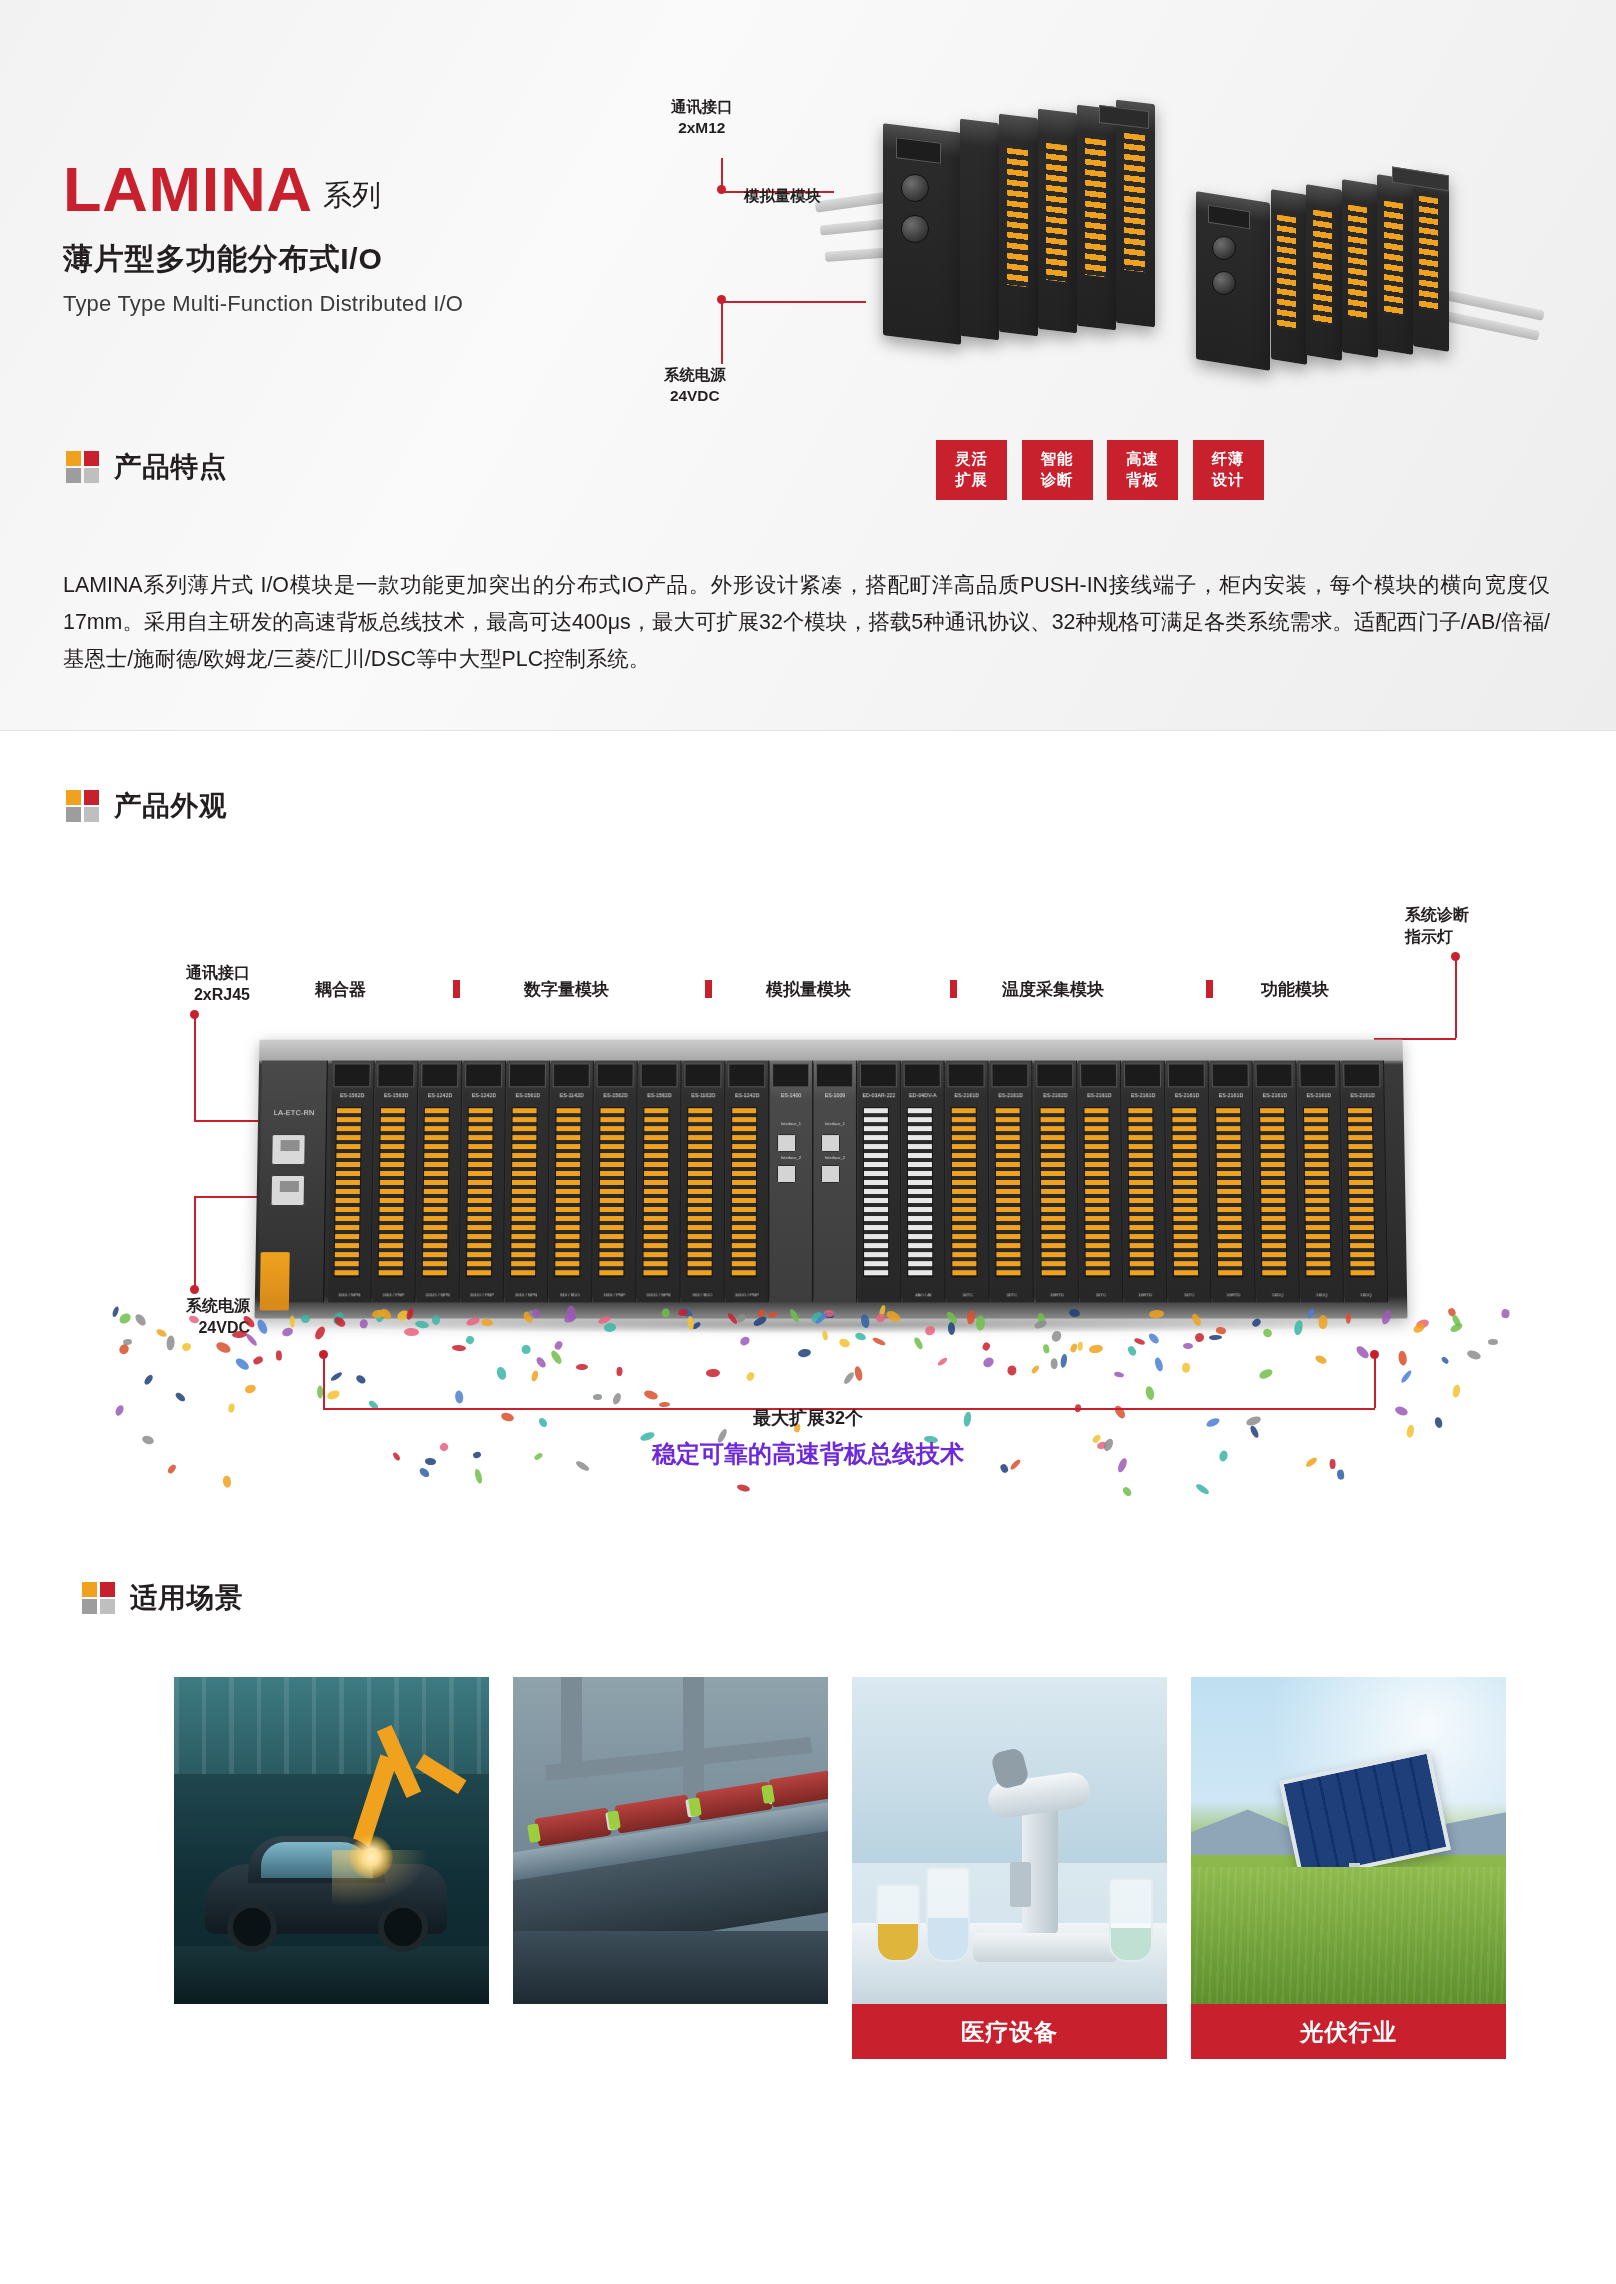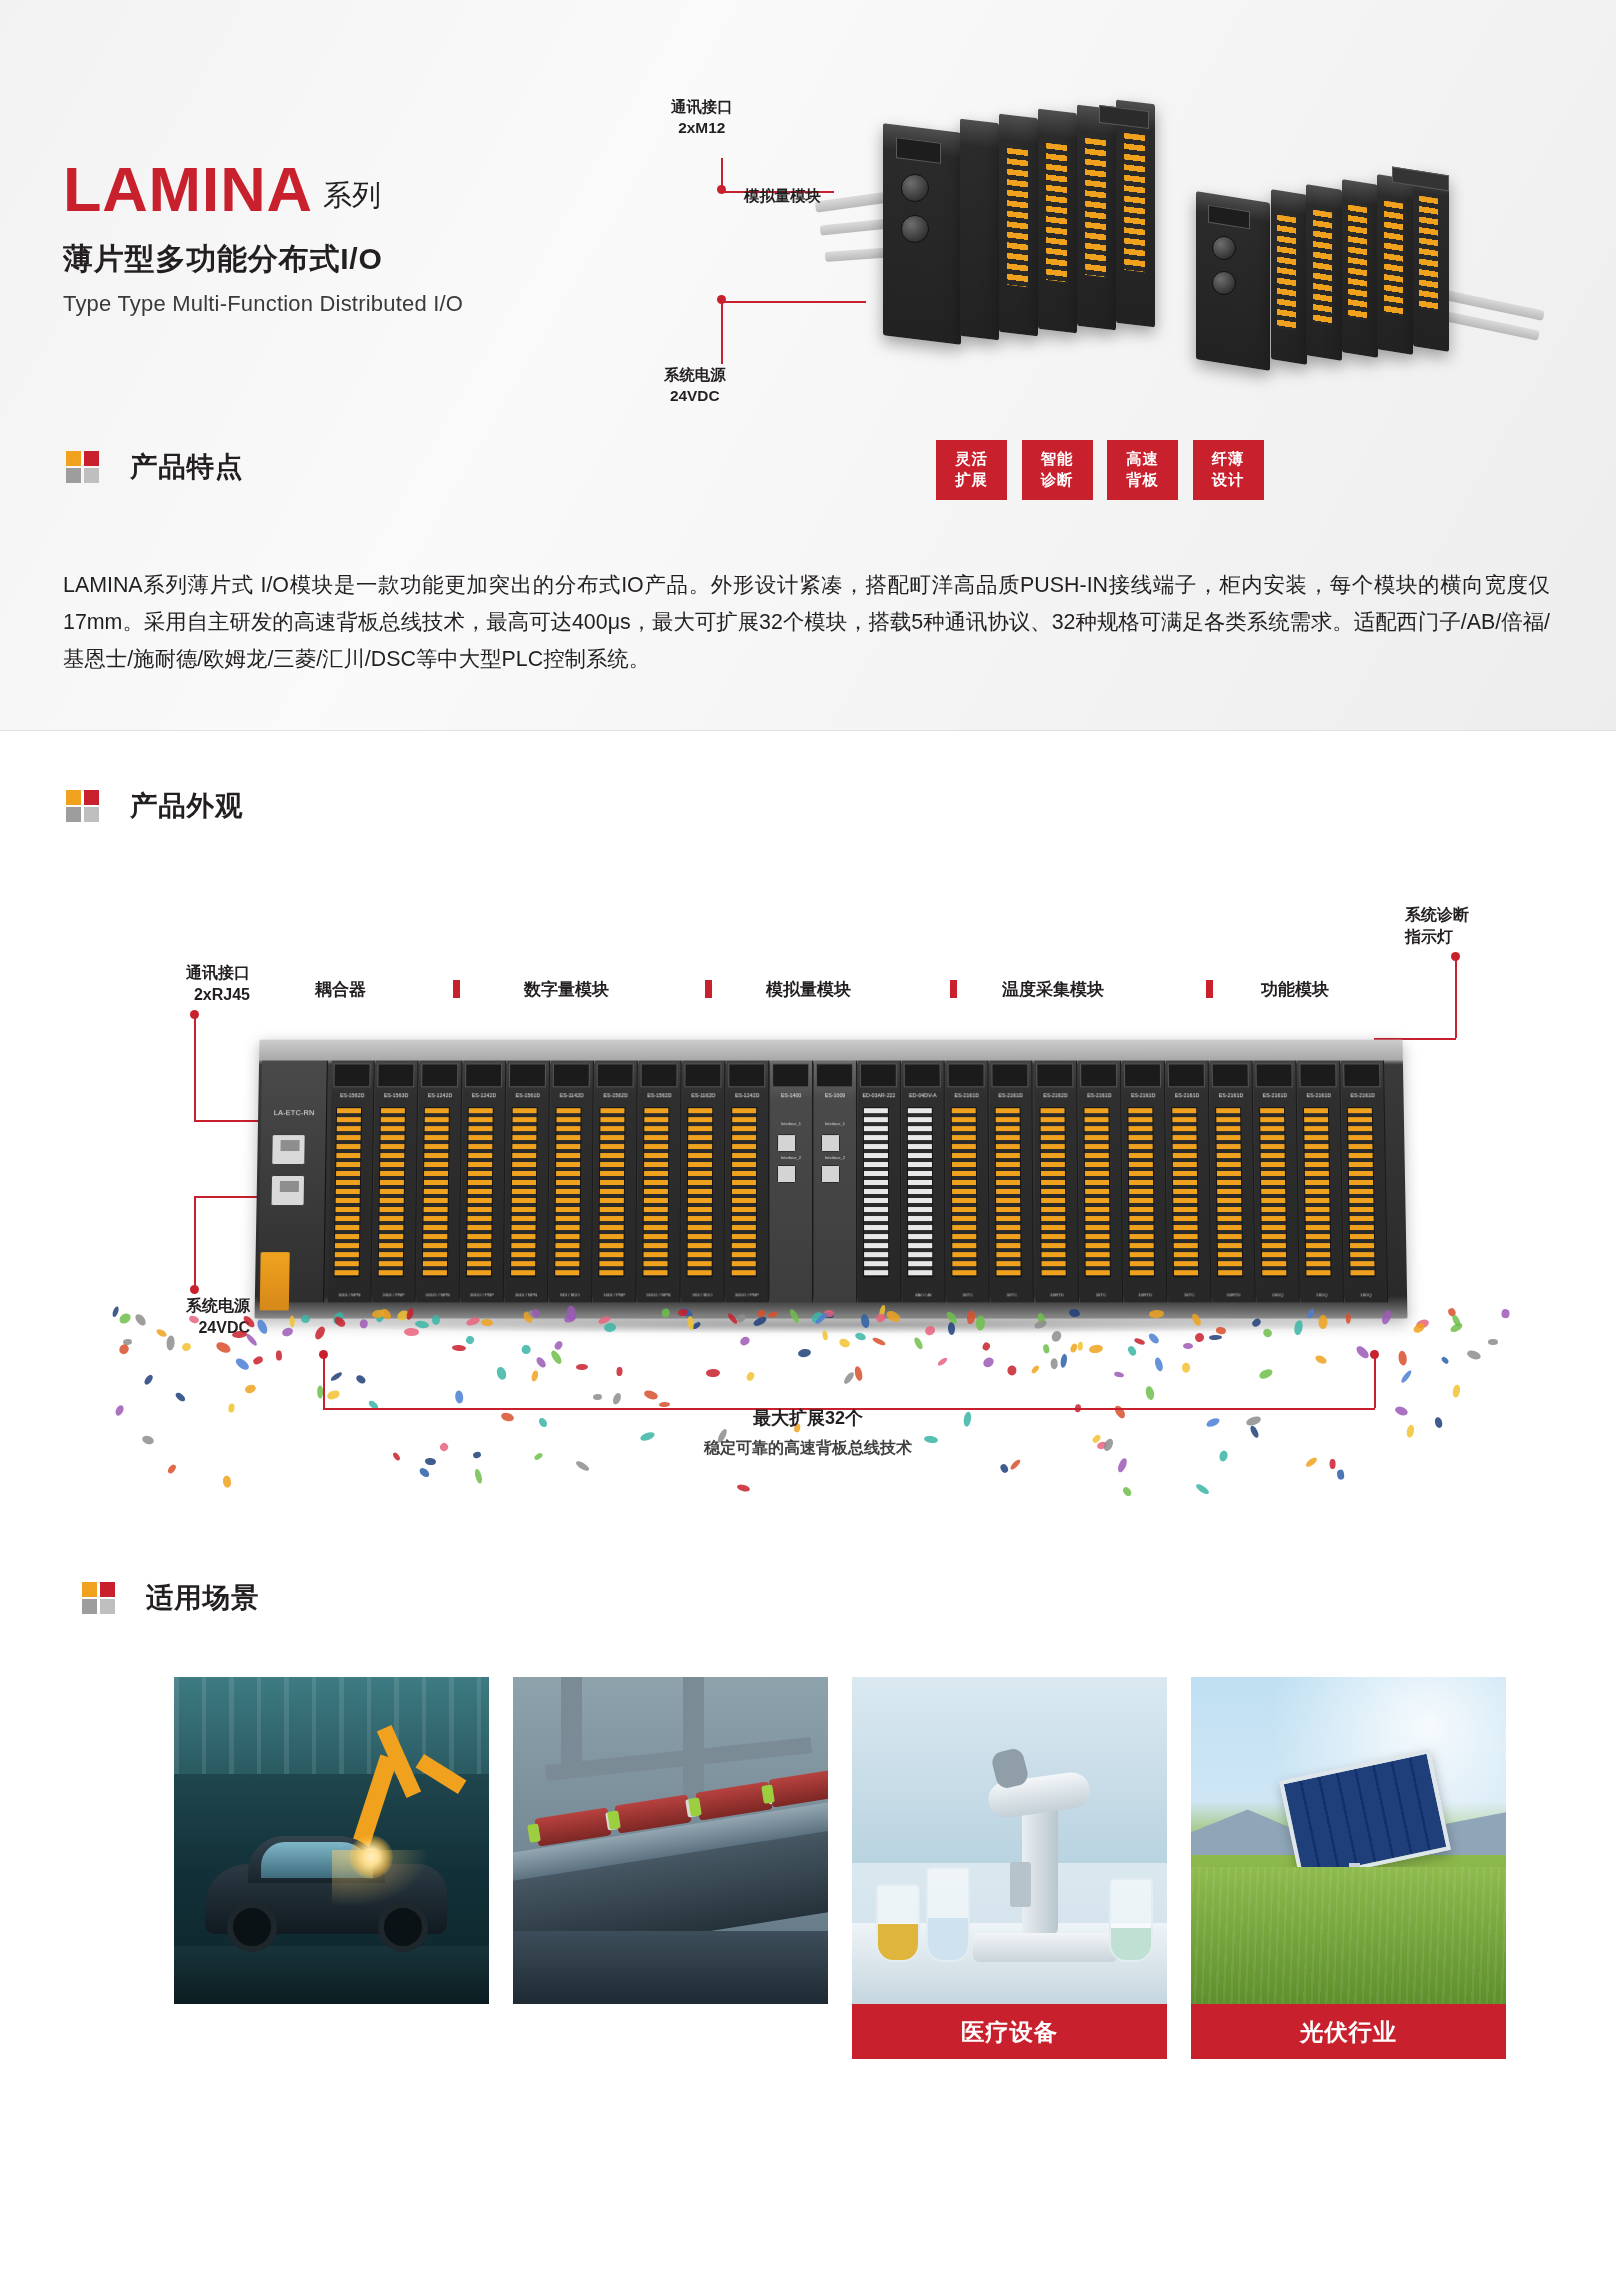--- a/index.html
+++ b/index.html
@@ -80,21 +80,21 @@
   .pills { position:absolute; left: 936px; top: 440px; display:flex; gap: 14.5px; }
   .pill {
     width: 71px; height: 60px;
     background:#c8202d; color:#fff;
     font-size: 15.4px; font-weight:bold;
     display:flex; flex-direction:column; align-items:center; justify-content:center;
     line-height:1.35; letter-spacing:0.8px;
   }
 
   
-  .sec-head { display:flex; align-items:center; gap:28px; }
+  .sec-head { display:flex; align-items:center; gap:12px; }
   .sq-group { position:relative; width:36px; height:32px; flex:0 0 auto;}
   .sq { position:absolute; width:14.5px; height:14.5px; }
   .sq.o { left:0;  top:0;  background:#f0a21e; }
   .sq.r { left:18px; top:0; background:#c8202d; }
   .sq.g1{ left:0;  top:17px; background:#9d9d9d; }
   .sq.g2{ left:18px; top:17px; background:#bfbfbf; }
   .sec-title { font-size: 27.5px; font-weight:bold; color:#231f20; letter-spacing:0.8px;}
 
   
   .features {
@@ -188,21 +188,21 @@
   .rl { position:absolute; font-size: 17px; font-weight:bold; color:#231f20; white-space:nowrap;}
   .rsep { position:absolute; top: 2.4px; width: 7.3px; height: 18px; background:#c8202d; }
 
   .ann { position:absolute; font-size:16px; font-weight:bold; color:#231f20; line-height:1.35; }
   .ann.right{ text-align:right; }
 
   .expand-lbl{
     position:absolute; left: 0; top: 533px; width: 1616px; text-align:center;
   }
   .expand-lbl .l1{ font-size:18px; font-weight:bold; color:#231f20; }
-  .expand-lbl .l2{ font-size:16px; font-weight:bold; color:#404040; margin-top:8px;}
+  .expand-lbl .l2{ font-size:24px; font-weight:bold; color:#6d28d9; margin-top:8px;}
 
   
   .scenes { position:absolute; left:0; top: 1580px; width:1616px; height: 566px; }
   .scenes .sec-head { position:absolute; left:82px; top:0; }
   .cards { position:absolute; left: 174px; top: 97px; display:flex; gap: 24px; }
   .card { width: 315px; }
   .card-img { width: 315px; height: 327px; overflow:hidden; position:relative; }
   .card-cap {
     height: 55px; background:#c8202d; color:#fff;
     display:flex; align-items:center; justify-content:center;

